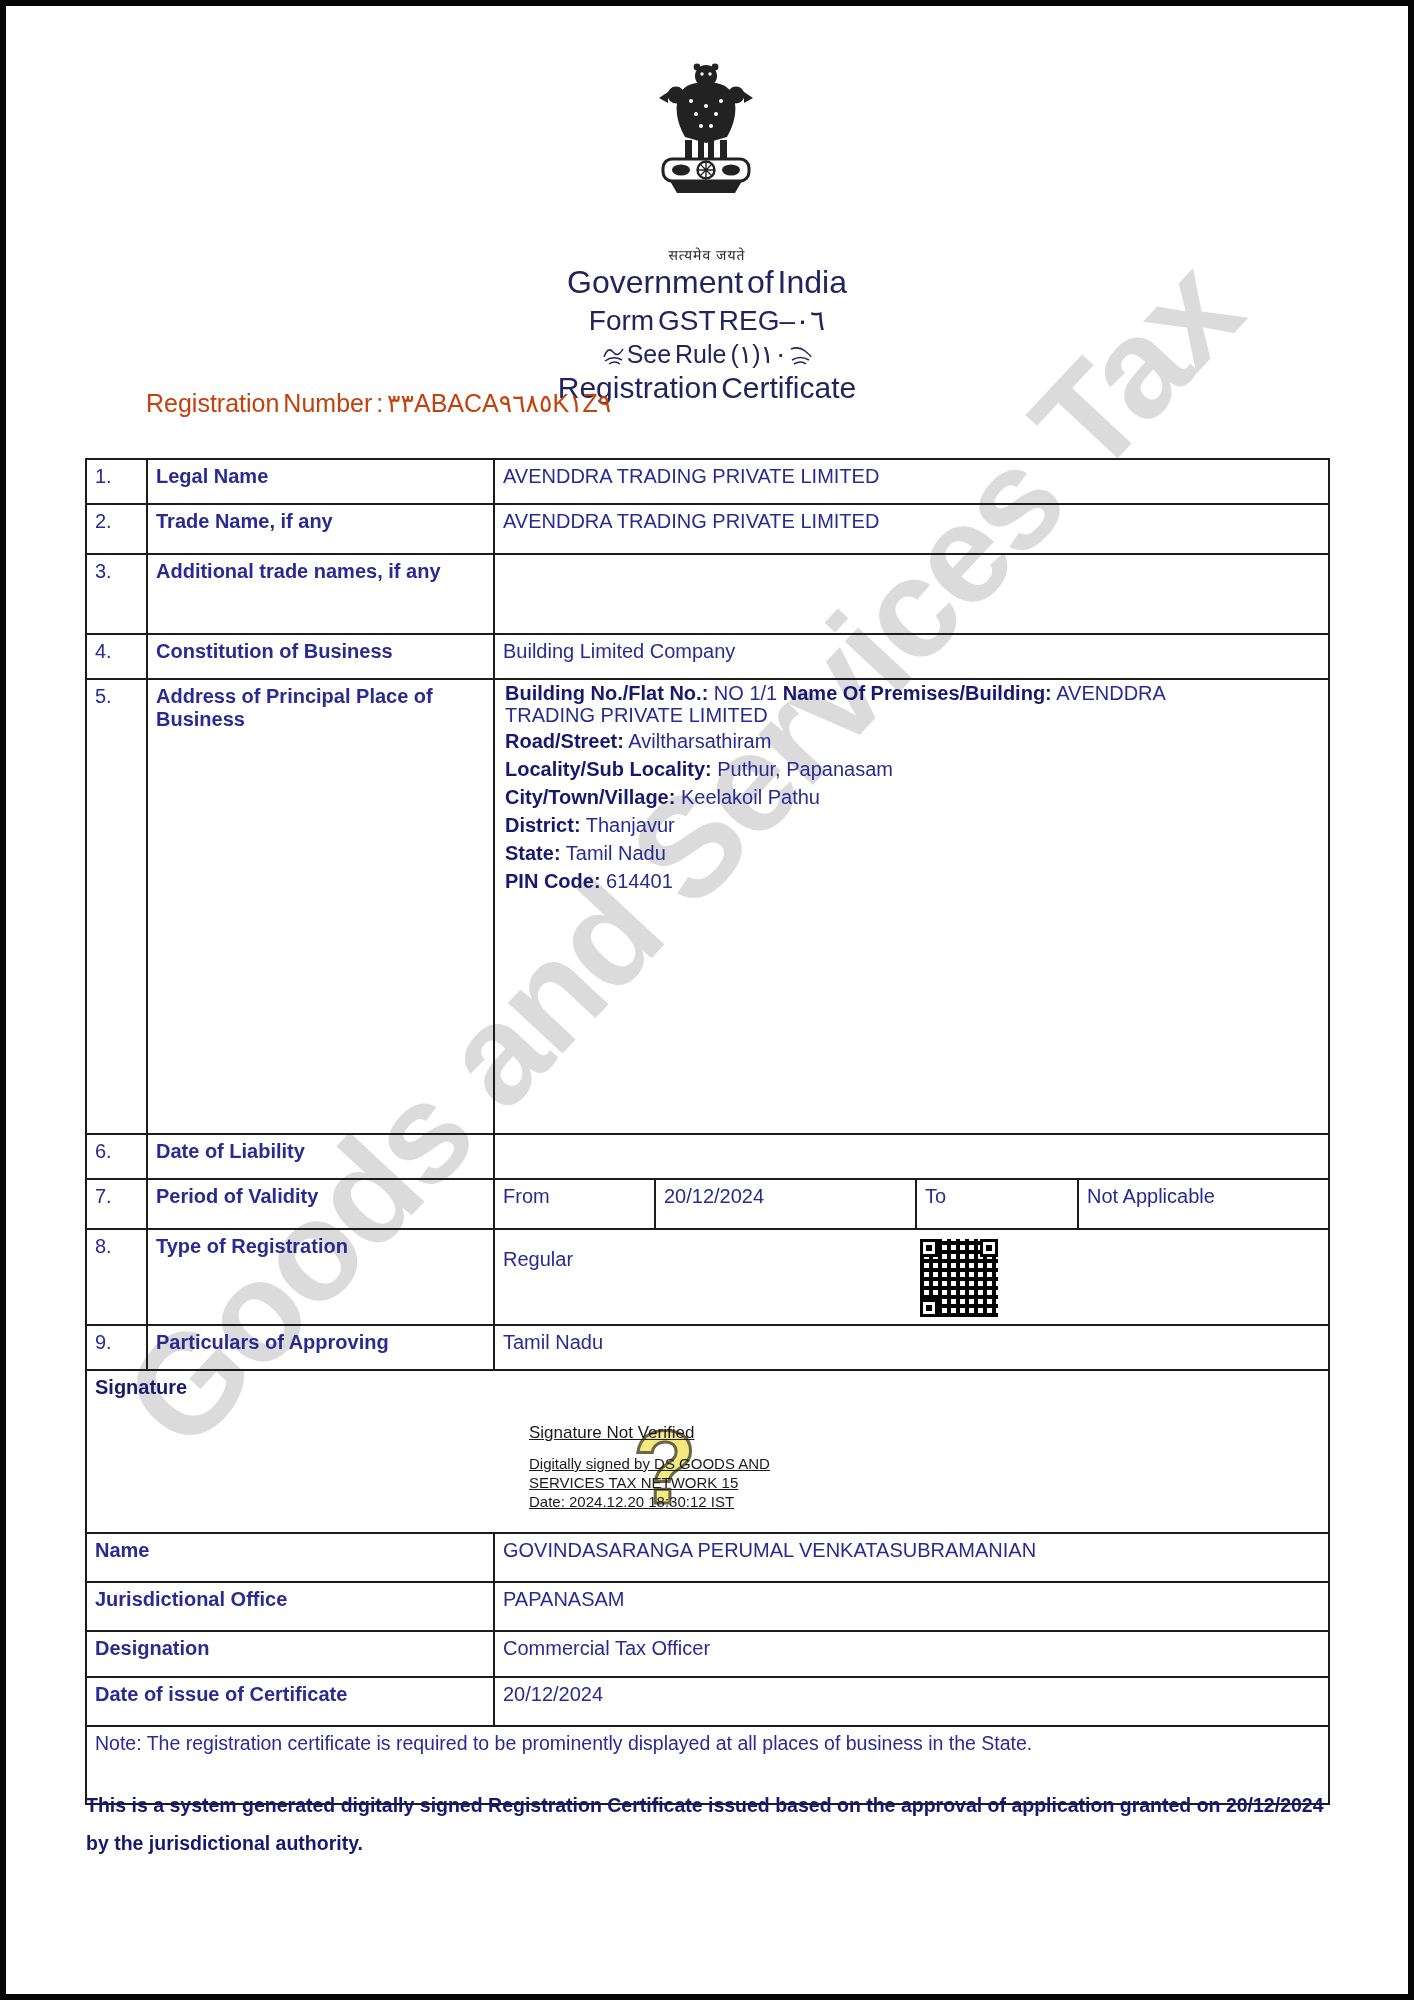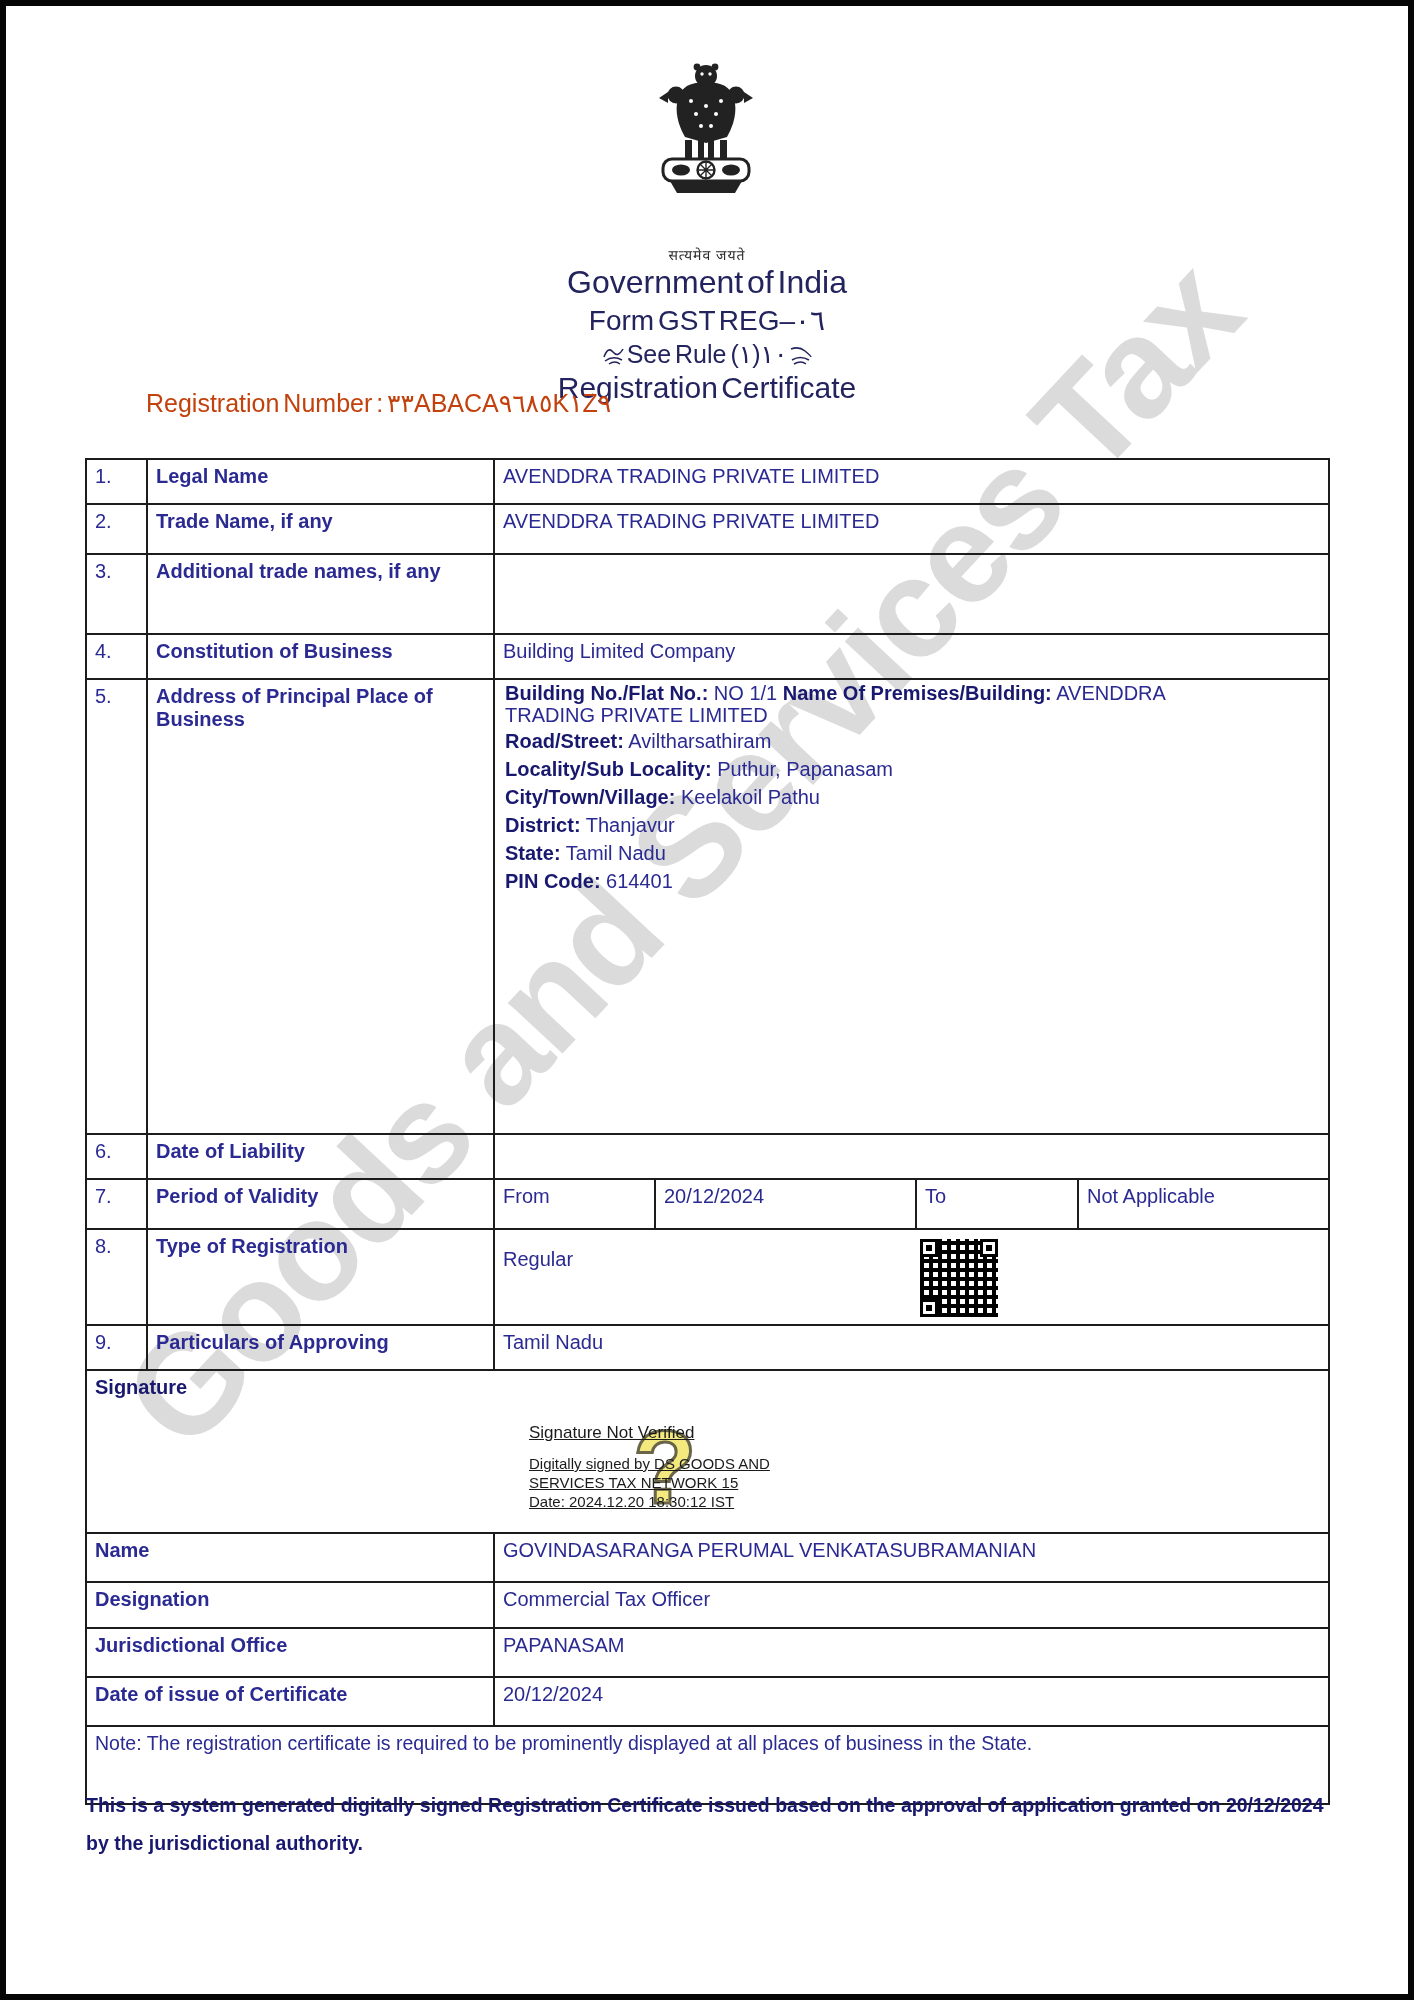--- a/index.html
+++ b/index.html
@@ -211,29 +211,29 @@
         <div class="sig-small">Digitally signed by DS GOODS AND</div>
         <div class="sig-small">SERVICES TAX NETWORK 15</div>
         <div class="sig-small">Date: 2024.12.20 18:30:12 IST</div>
       </div>
     </td>
   </tr>
   <tr style="height:49px">
     <td colspan="2" class="lbl">Name</td>
     <td colspan="4" class="val">GOVINDASARANGA PERUMAL VENKATASUBRAMANIAN</td>
   </tr>
+  <tr style="height:49px">
+    <td colspan="2" class="lbl">Jurisdictional Office</td>
+    <td colspan="4" class="val">PAPANASAM</td>
+  </tr>
   <tr style="height:46px">
     <td colspan="2" class="lbl">Designation</td>
     <td colspan="4" class="val">Commercial Tax Officer</td>
   </tr>
   <tr style="height:49px">
-    <td colspan="2" class="lbl">Jurisdictional Office</td>
-    <td colspan="4" class="val">PAPANASAM</td>
-  </tr>
-  <tr style="height:49px">
     <td colspan="2" class="lbl">Date of issue of Certificate</td>
     <td colspan="4" class="val">20/12/2024</td>
   </tr>
   <tr style="height:78px">
     <td colspan="6" class="val" style="font-size:19.5px">Note: The registration certificate is required to be prominently displayed at all places of business in the State.</td>
   </tr>
 </tbody>
   </table>
 
 <div class="footer">This is a system generated digitally signed Registration Certificate issued based on the approval of application granted on 20/12/2024 by the jurisdictional authority.</div>

